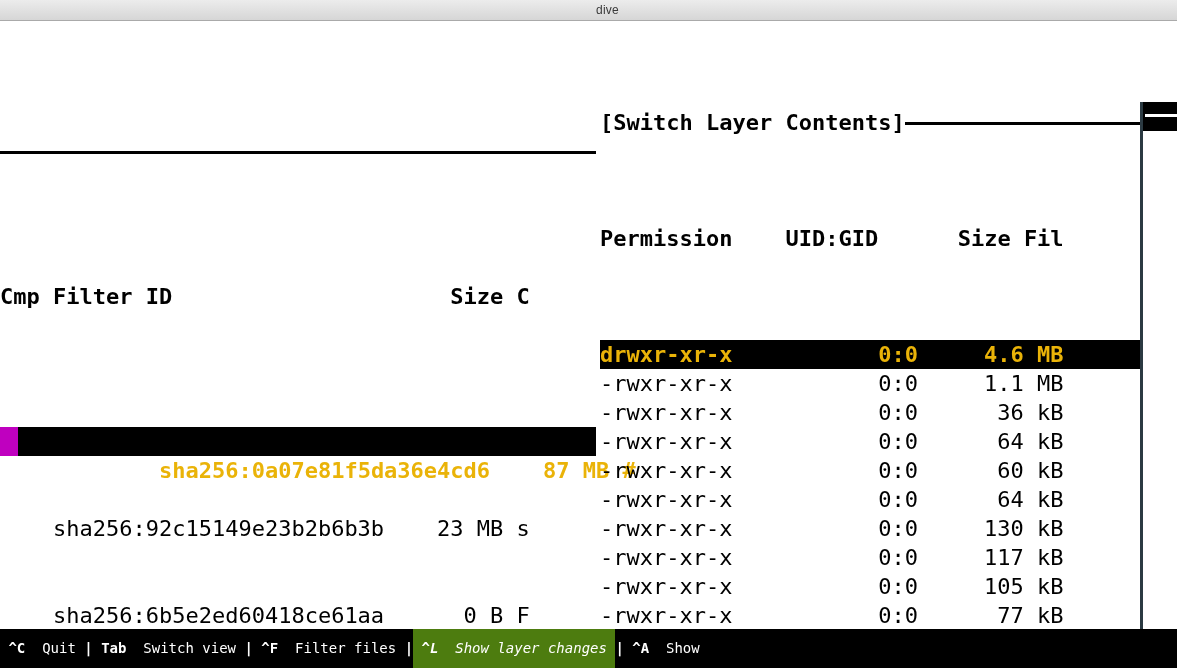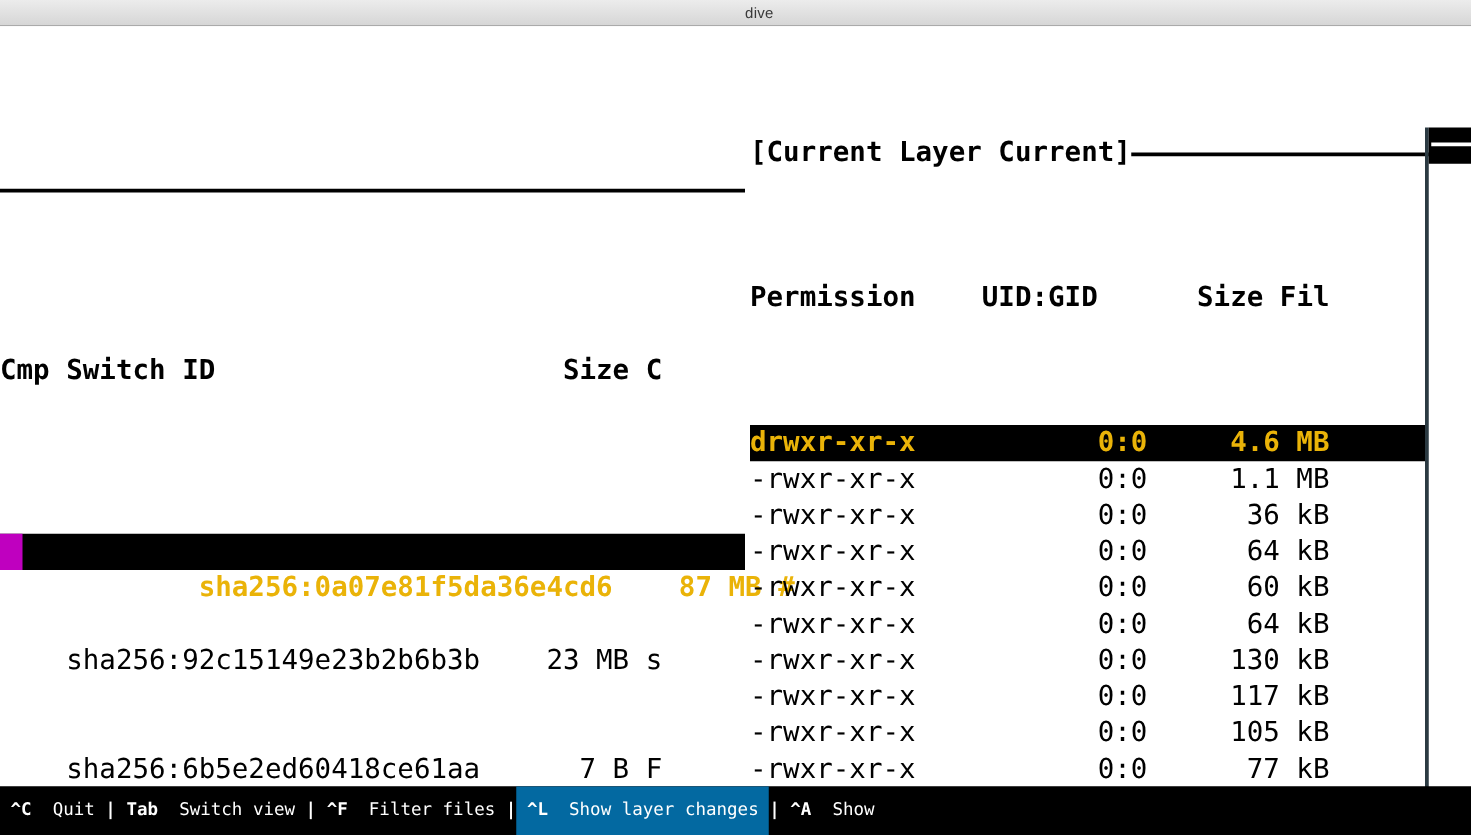--- a/index.html
+++ b/index.html
@@ -141,49 +141,49 @@
     font-size: 14px;
     line-height: 39px;
     white-space: pre;
     display: flex;
     align-items: center;
     overflow: hidden;
   }
   .sb-item { white-space: pre; }
   .sb-key  { font-weight: bold; }
   .sb-sep  { font-weight: bold; }
-  .sb-hl   { background: #0369a1; color: #ffffff; }
+  .sb-hl   { background: #4d7c0f; color: #ffffff; font-style: italic; }
 </style>
 </head>
 <body>
 
 <div id="window">
 
   <div id="titlebar">
     <span id="titlebar-title">dive</span>
   </div>
 
   <div id="term">
 
     <div class="pane" id="pane-left">
 
       
       <div class="section" style="padding-left:8px;">
         <span class="rule"></span>
       </div>
 
       
-      <div class="row hdr" style="padding-left:8px;"><span>Cmp</span><span> Switch ID                     </span><span>Size</span><span> C</span></div>
+      <div class="row hdr" style="padding-left:8px;"><span>Cmp</span><span> Filter ID                     </span><span>Size</span><span> C</span></div>
 
       
       <div class="row sel" style="padding-left:8px;">
         <span class="cmp-swatch"></span><span>    </span><span>sha256:0a07e81f5da36e4cd6</span><span>    87 MB</span><span> #</span>
       </div>
       <div class="row" style="padding-left:8px;"><span>    </span><span>sha256:92c15149e23b2b6b3b</span><span>    23 MB</span><span> s</span></div>
-      <div class="row" style="padding-left:8px;"><span>    </span><span>sha256:6b5e2ed60418ce61aa</span><span>      7 B</span><span> F</span></div>
+      <div class="row" style="padding-left:8px;"><span>    </span><span>sha256:6b5e2ed60418ce61aa</span><span>      0 B</span><span> F</span></div>
 
       
 
       
       
 
       
 
       
       
@@ -200,21 +200,21 @@
       
 
       
       
       
     </div>
 
     <div class="pane" id="pane-right">
 
       <div class="section">
-        <span>[Current Layer Current]</span><span class="rule"></span>
+        <span>[Switch Layer Contents]</span><span class="rule"></span>
       </div>
 
       <div class="row hdr"><span>Permission</span><span>    </span><span>UID:GID</span><span>      </span><span>Size</span><span> </span><span>Fil</span></div>
 
       <div id="contents-rows"><div class="row sel" style="width: 540px;"><span>drwxr-xr-x    </span><span>       0:0</span><span>     4.6 MB</span></div><div class="row"><span>-rwxr-xr-x    </span><span>       0:0</span><span>     1.1 MB</span></div><div class="row"><span>-rwxr-xr-x    </span><span>       0:0</span><span>      36 kB</span></div><div class="row"><span>-rwxr-xr-x    </span><span>       0:0</span><span>      64 kB</span></div><div class="row"><span>-rwxr-xr-x    </span><span>       0:0</span><span>      60 kB</span></div><div class="row"><span>-rwxr-xr-x    </span><span>       0:0</span><span>      64 kB</span></div><div class="row"><span>-rwxr-xr-x    </span><span>       0:0</span><span>     130 kB</span></div><div class="row"><span>-rwxr-xr-x    </span><span>       0:0</span><span>     117 kB</span></div><div class="row"><span>-rwxr-xr-x    </span><span>       0:0</span><span>     105 kB</span></div><div class="row"><span>-rwxr-xr-x    </span><span>       0:0</span><span>      77 kB</span></div><div class="row"><span>-rwxr-xr-x    </span><span>       0:0</span><span>      86 kB</span></div><div class="row"><span>-rwxr-xr-x    </span><span>       0:0</span><span>     131 kB</span></div></div>
     </div>
 
     <div id="tree-guide"></div>
     <div class="sel-tail"></div>
     <div class="sel-tail-dash"></div>

